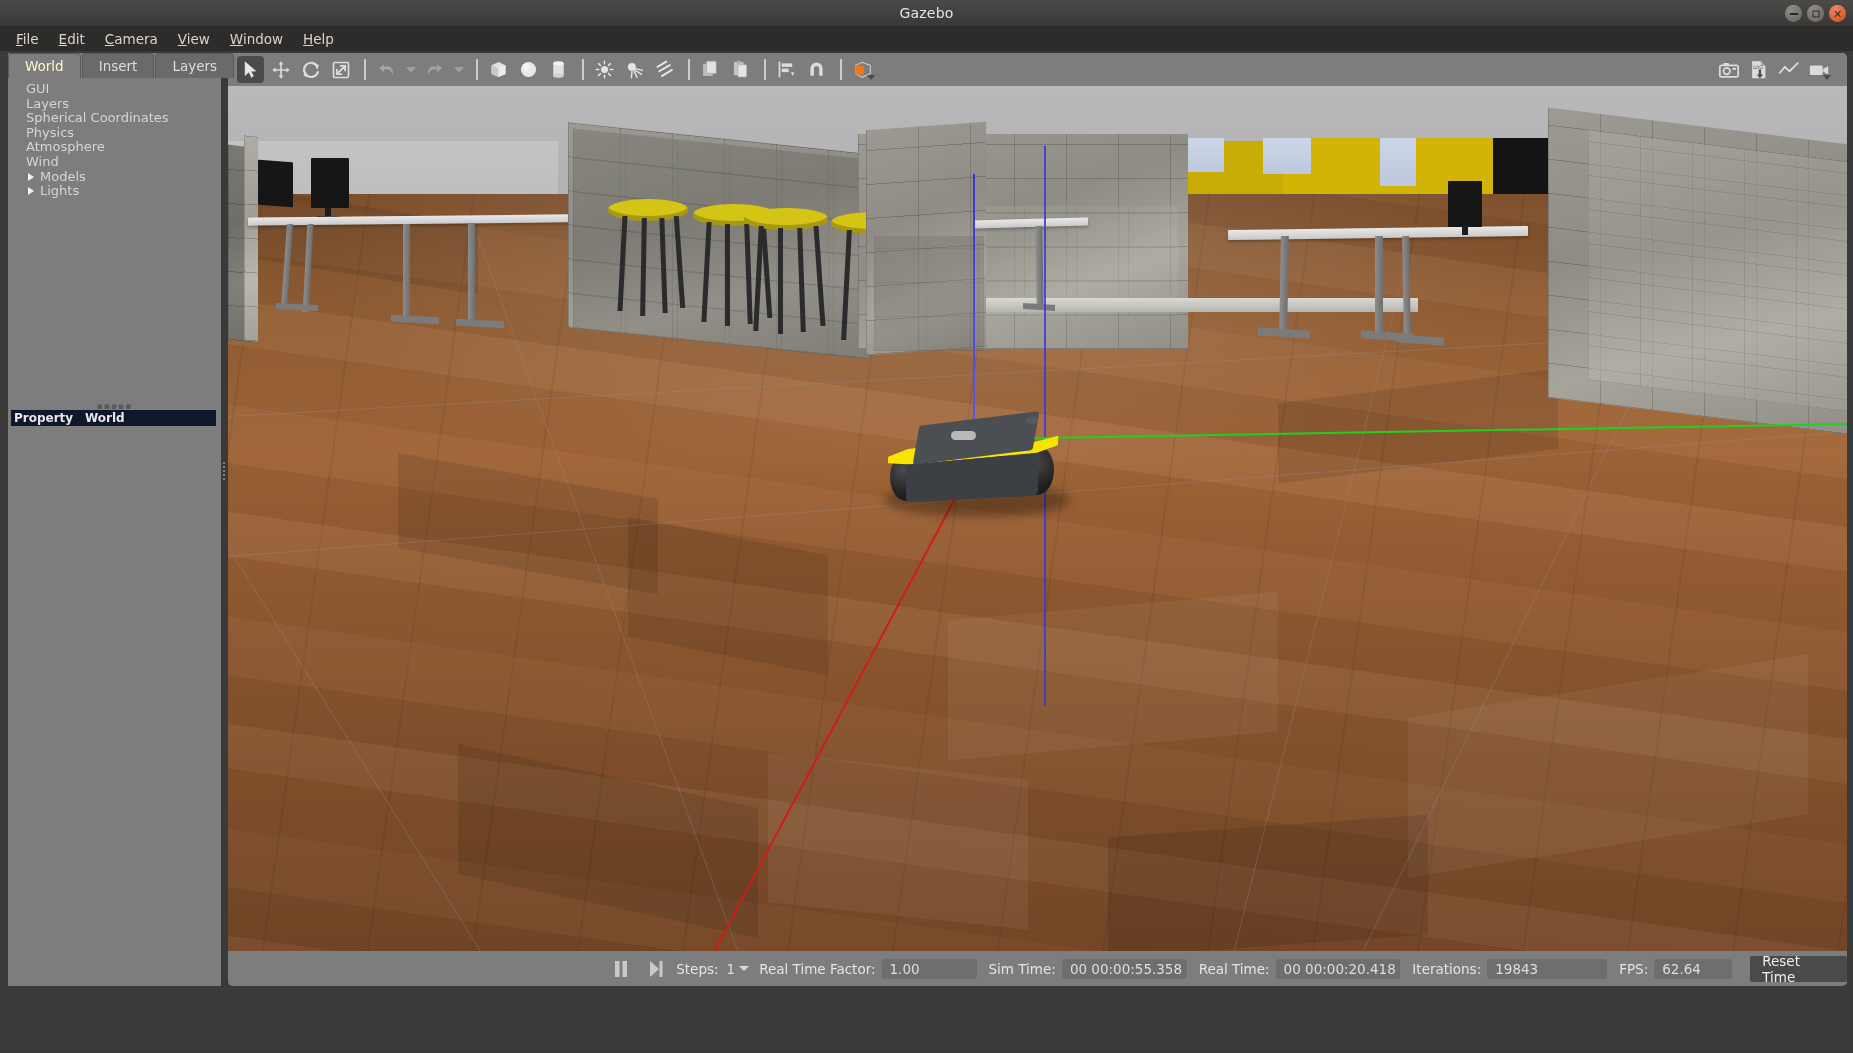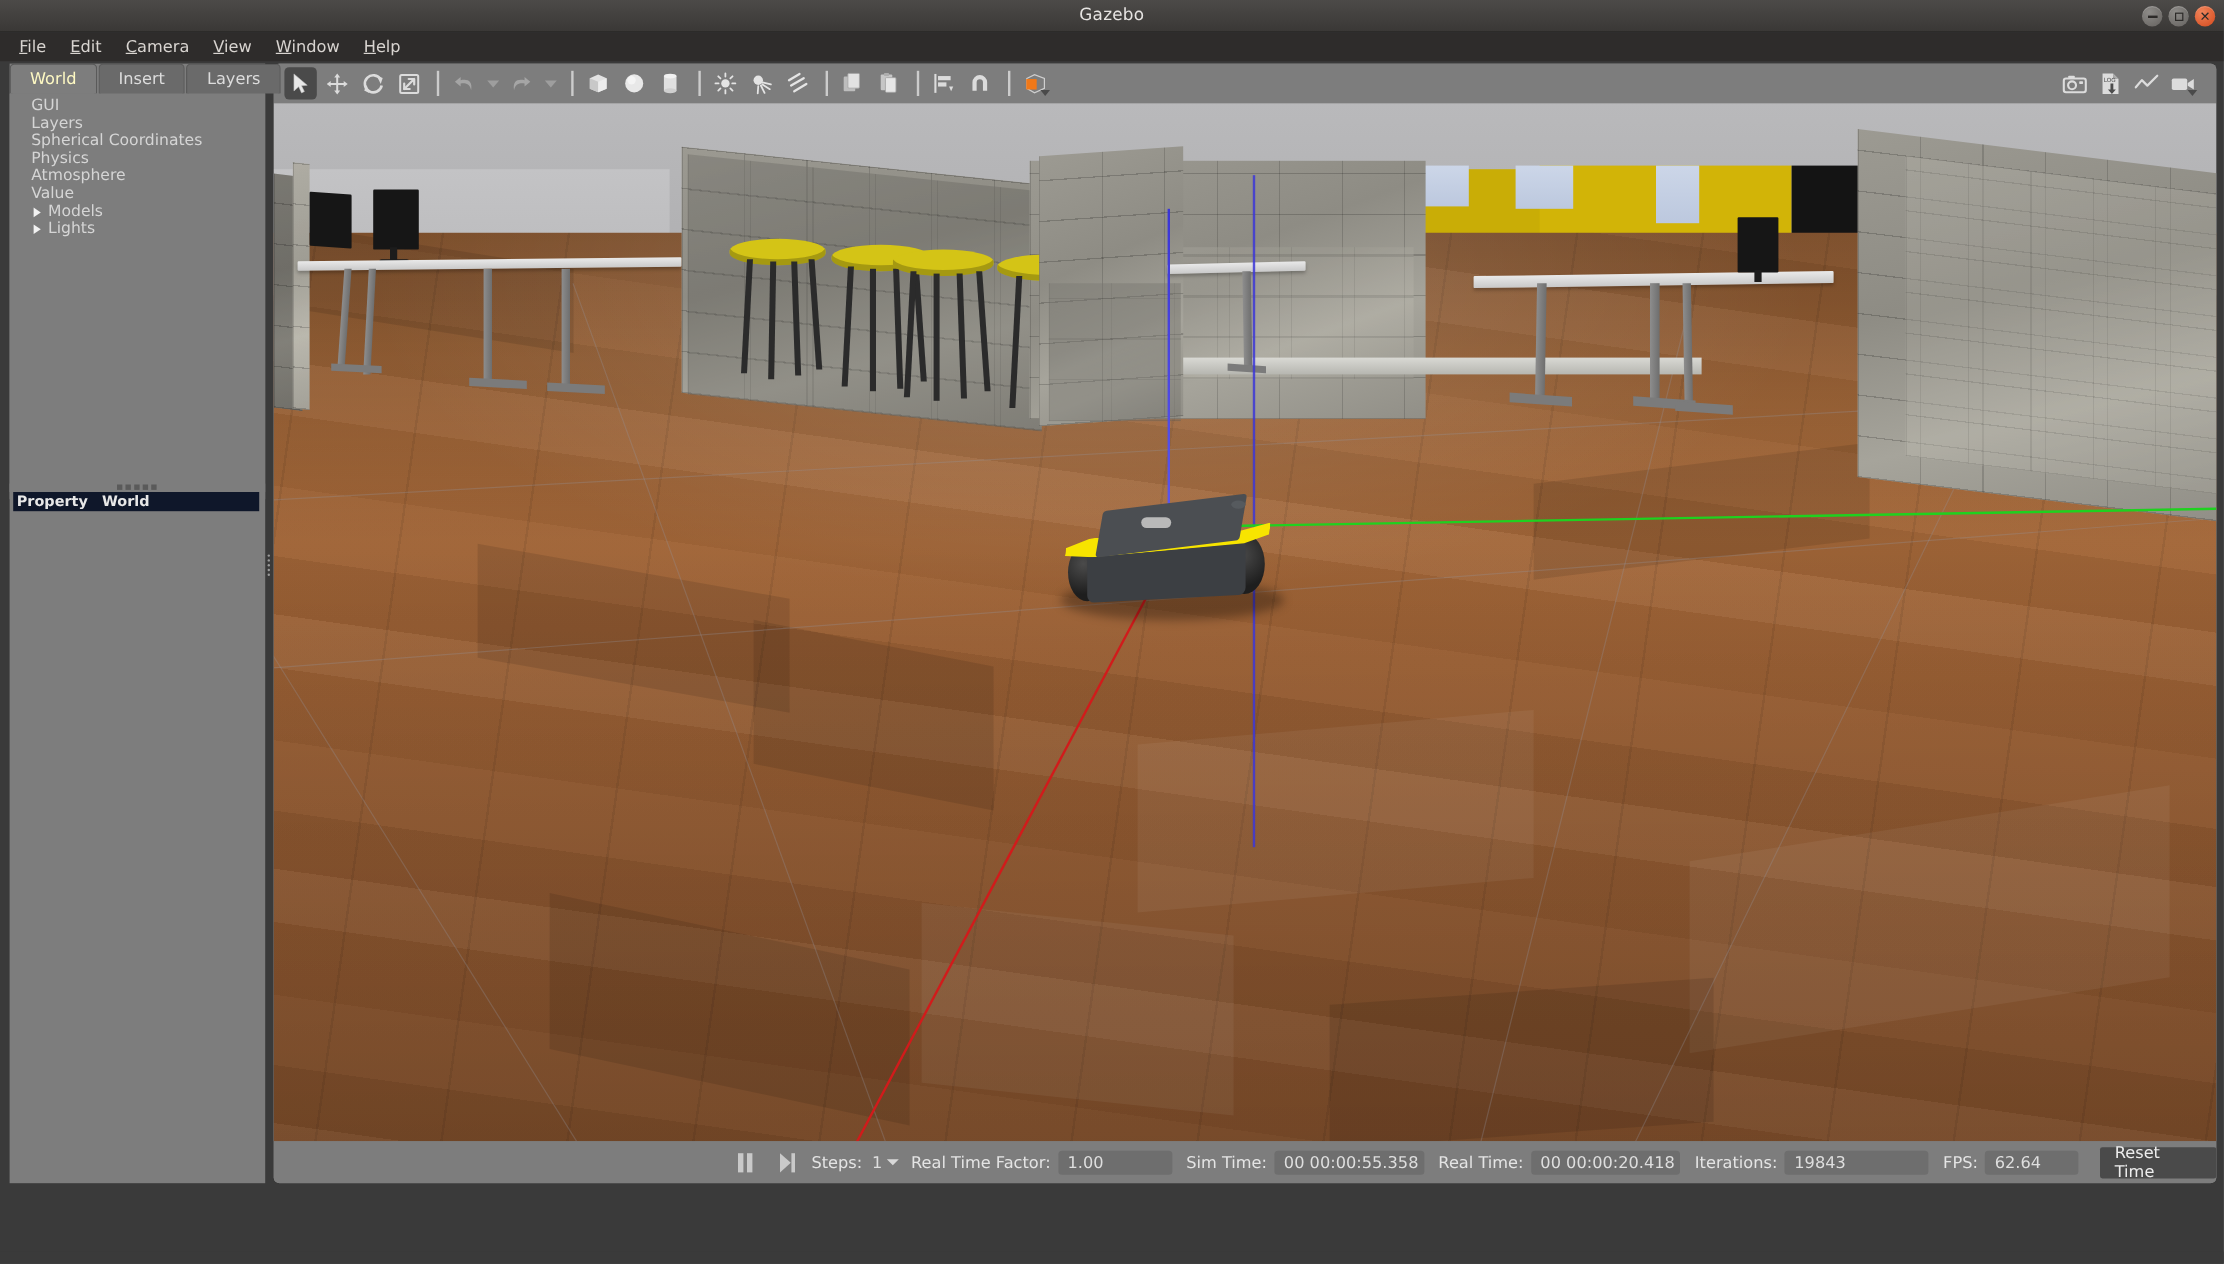--- a/index.html
+++ b/index.html
@@ -226,21 +226,21 @@
   <div class="tree-row">
       <span>Spherical Coordinates</span>
     </div>
   <div class="tree-row">
       <span>Physics</span>
     </div>
   <div class="tree-row">
       <span>Atmosphere</span>
     </div>
   <div class="tree-row">
-      <span>Value</span>
+      <span>Wind</span>
     </div>
   <div class="tree-row has-arrow">
     <span class="arrow"></span>
     <span>Models</span>
   </div>
   <div class="tree-row has-arrow">
     <span class="arrow"></span>
     <span>Lights</span>
   </div>
 </div>

